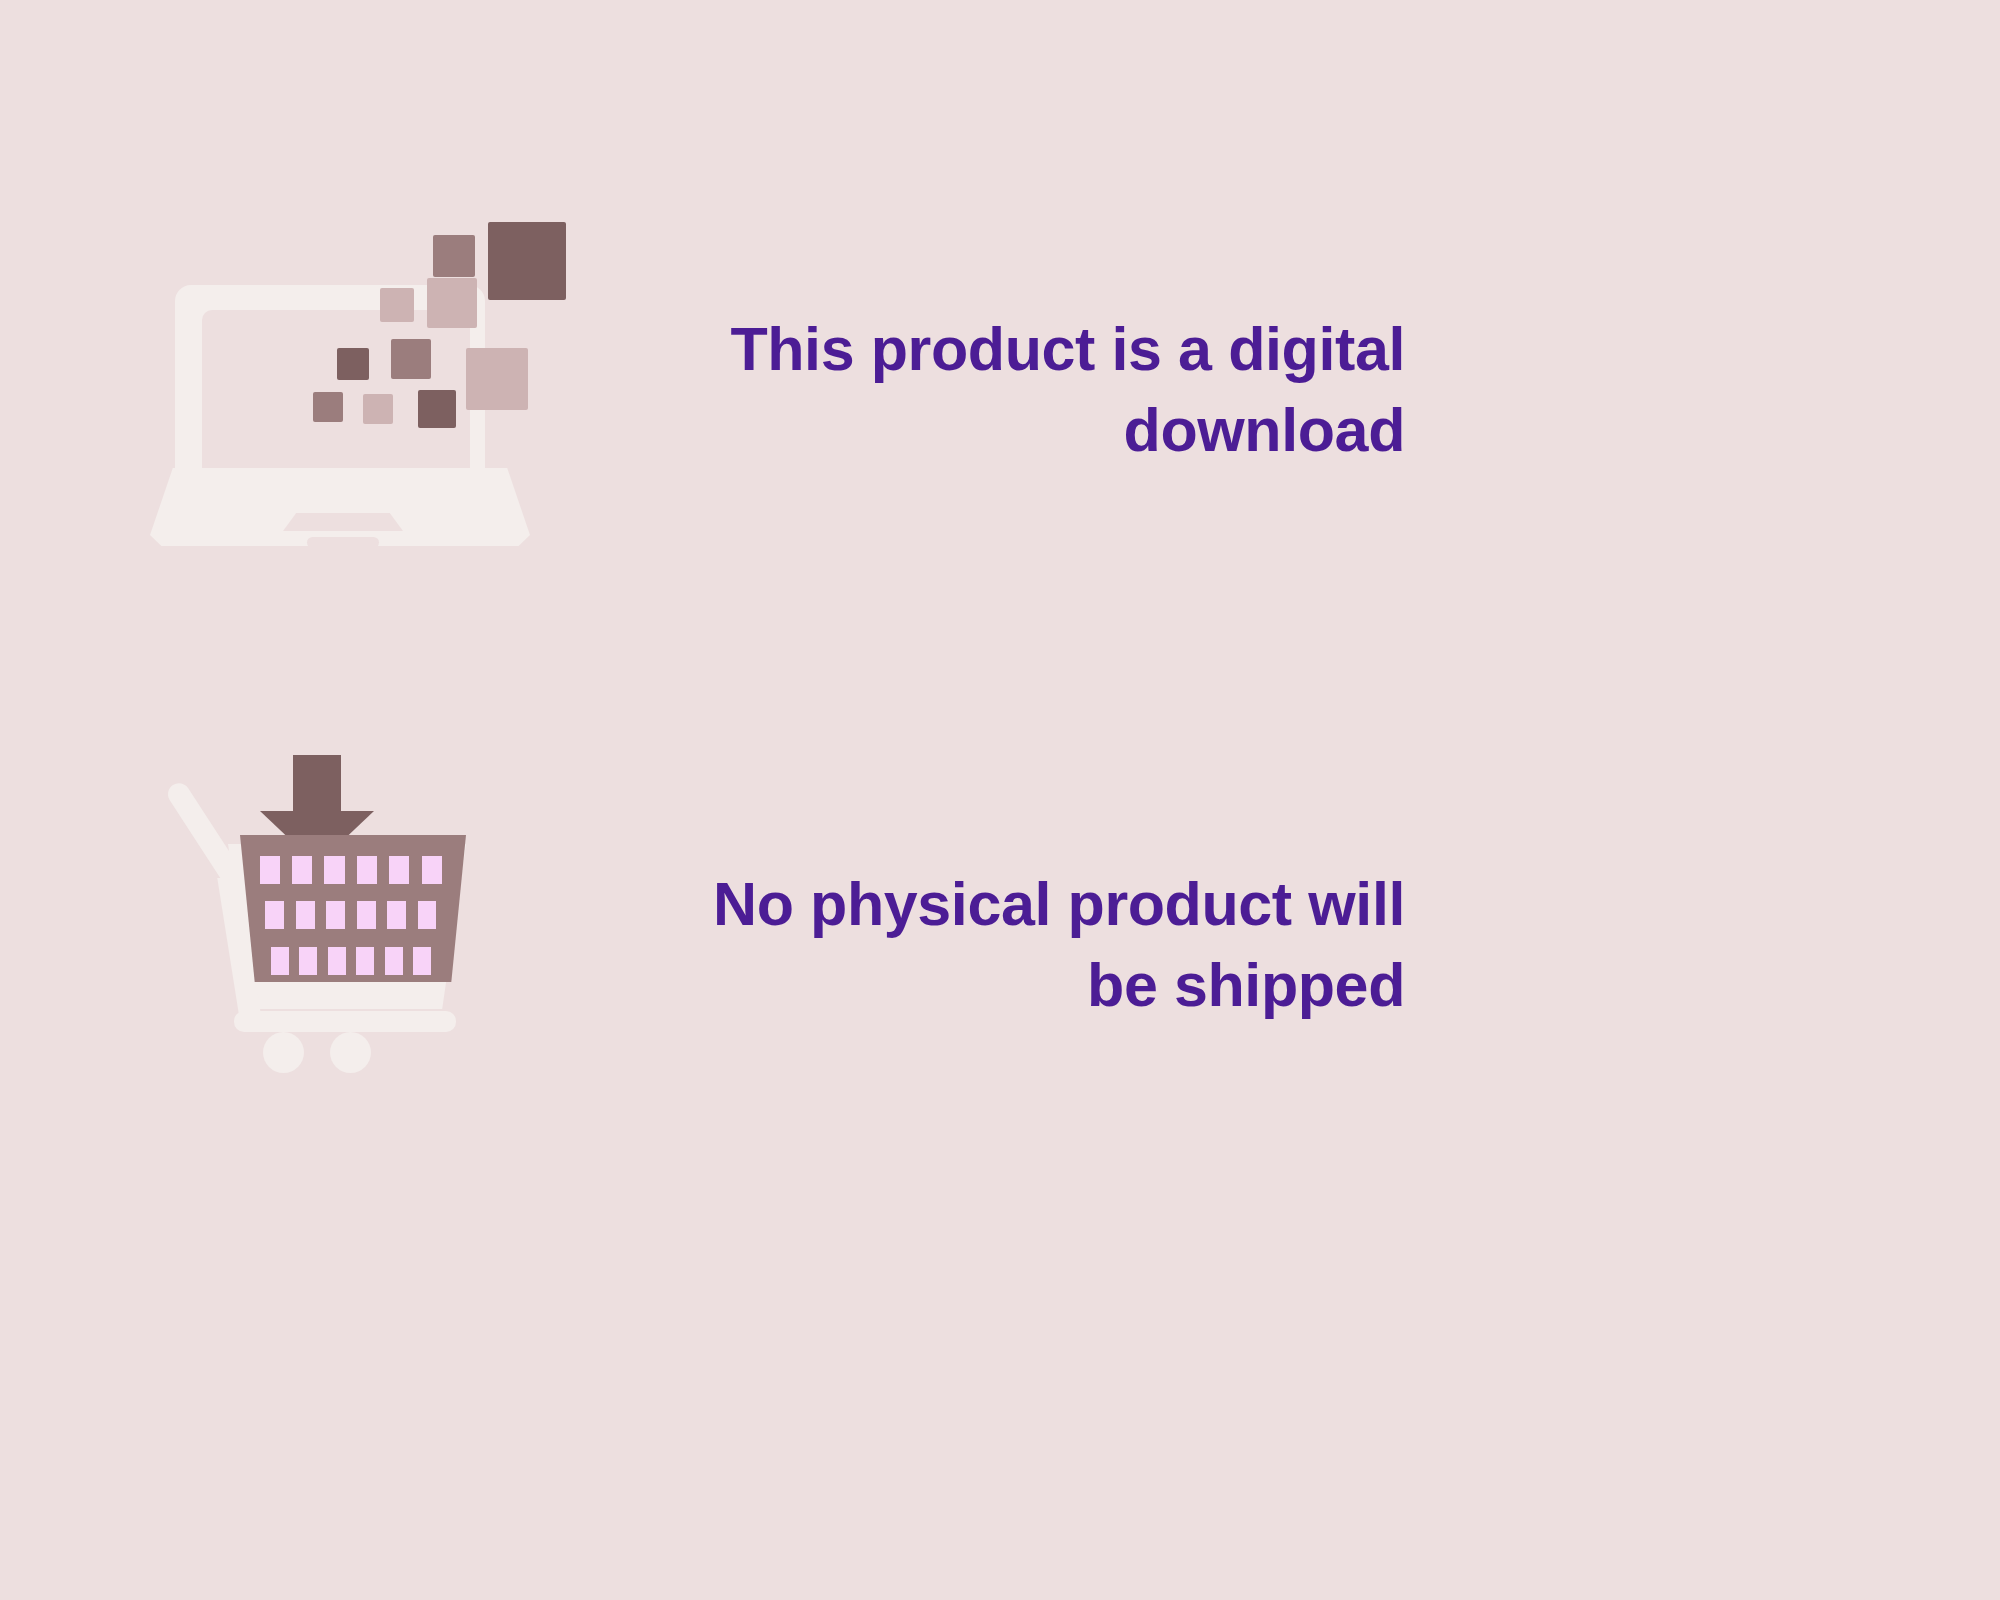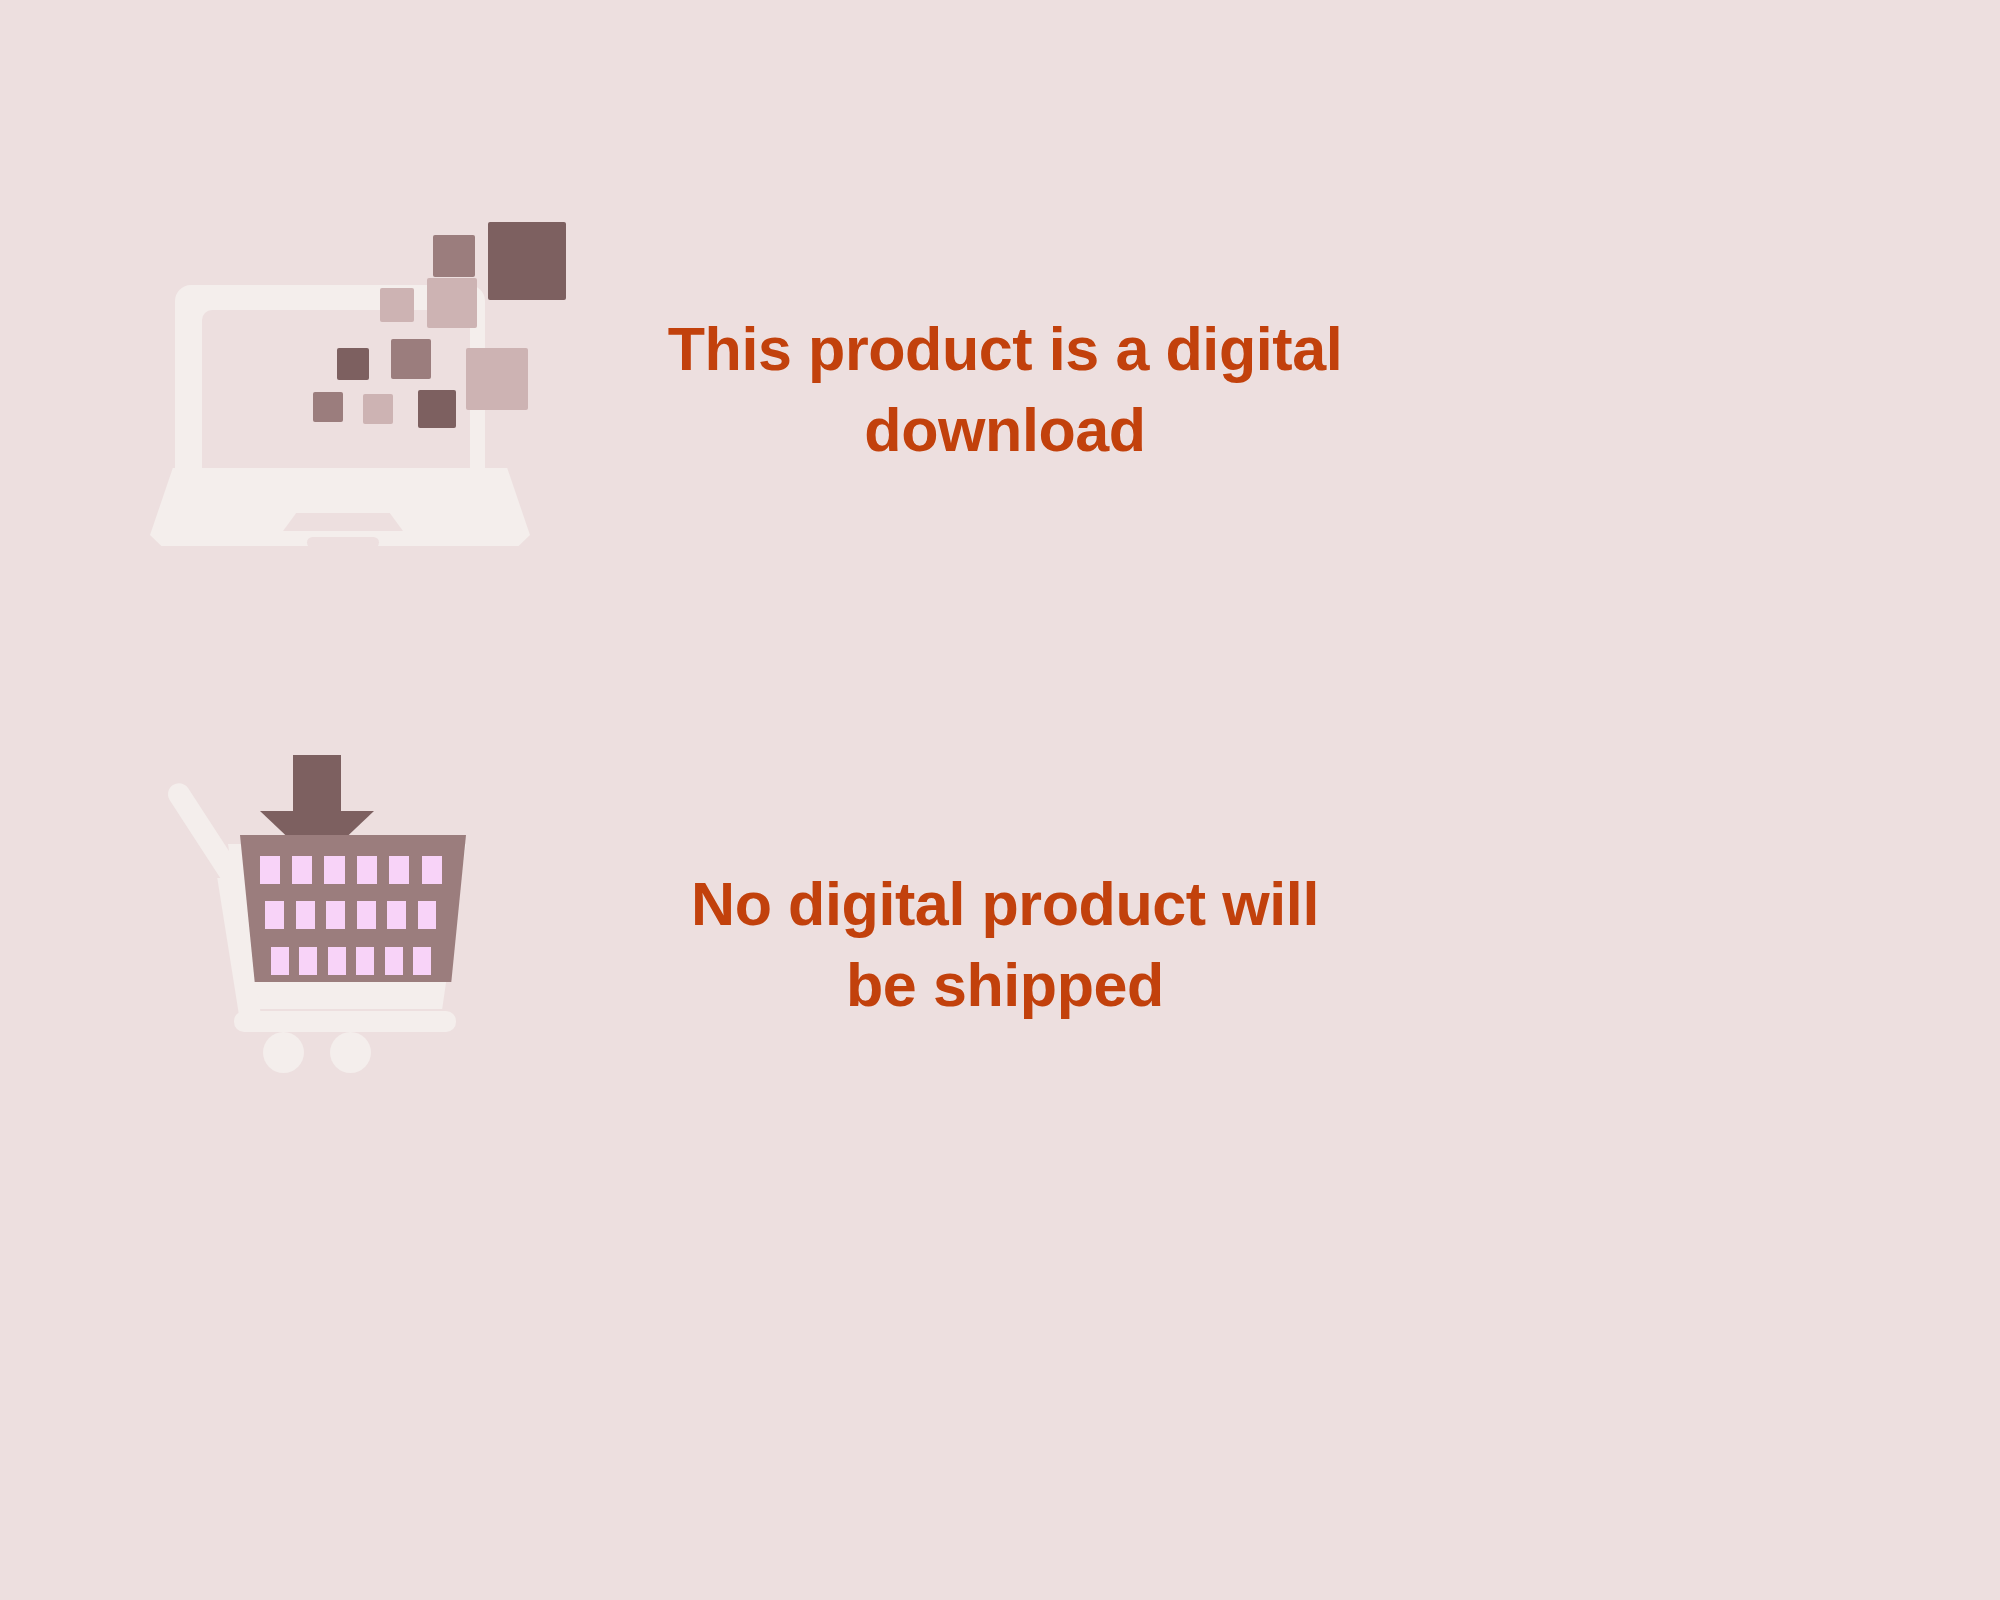--- a/index.html
+++ b/index.html
@@ -31,23 +31,24 @@
   .text-cell {
     flex: 0 0 auto;
     text-align: center;
   }
   .headline {
     font-family: "Liberation Sans", sans-serif;
     font-weight: 700;
     font-size: 61px;
     line-height: 1.32;
     letter-spacing: -0.4px;
-    color: #c2410c;
+    color: #4c1d95;
     margin: 0;
     white-space: pre-line;
+    text-align: right;
   }
 
   
   #row-digital { left: 150px; top: 200px; width: 1260px; height: 380px; }
   #laptop { position: relative; width: 395px; height: 380px; }
 
   .lap-screen-frame {
     position: absolute;
     left: 25px; top: 85px;
     width: 310px; height: 190px;
@@ -228,19 +229,19 @@
               <div class="hole" style="left: 76.712%; top: 76%; width: 7.812%; height: 19%; background: rgb(248, 211, 248);"></div>
             </div>
         </div>
         <div class="cart-bottom-bar"></div>
         <div class="wheel w1"></div>
         <div class="wheel w2"></div>
       </div>
     </div>
 
     <div class="text-cell" id="t-shipping">
-      <p class="headline">No digital product will
+      <p class="headline">No physical product will
 be shipped</p>
     </div>
 
   </div>
 
 </div>
 
 </body></html>

